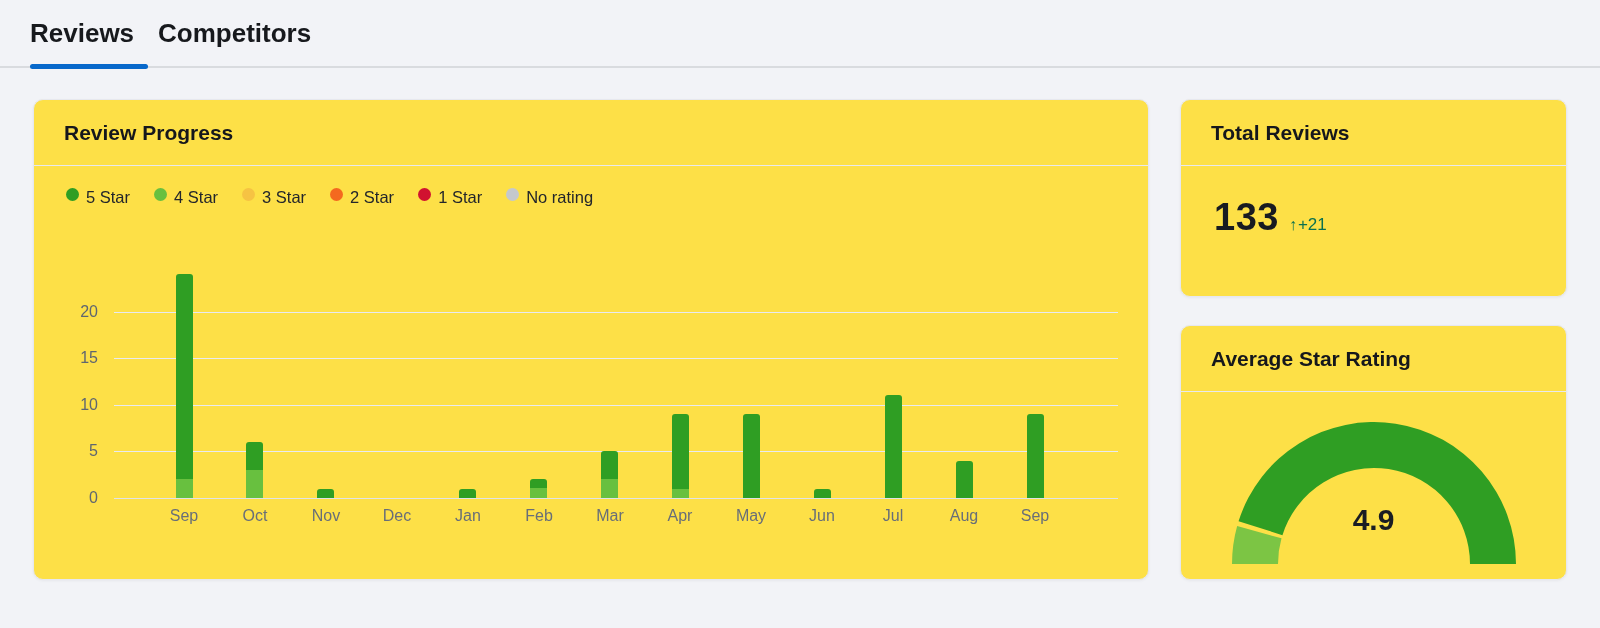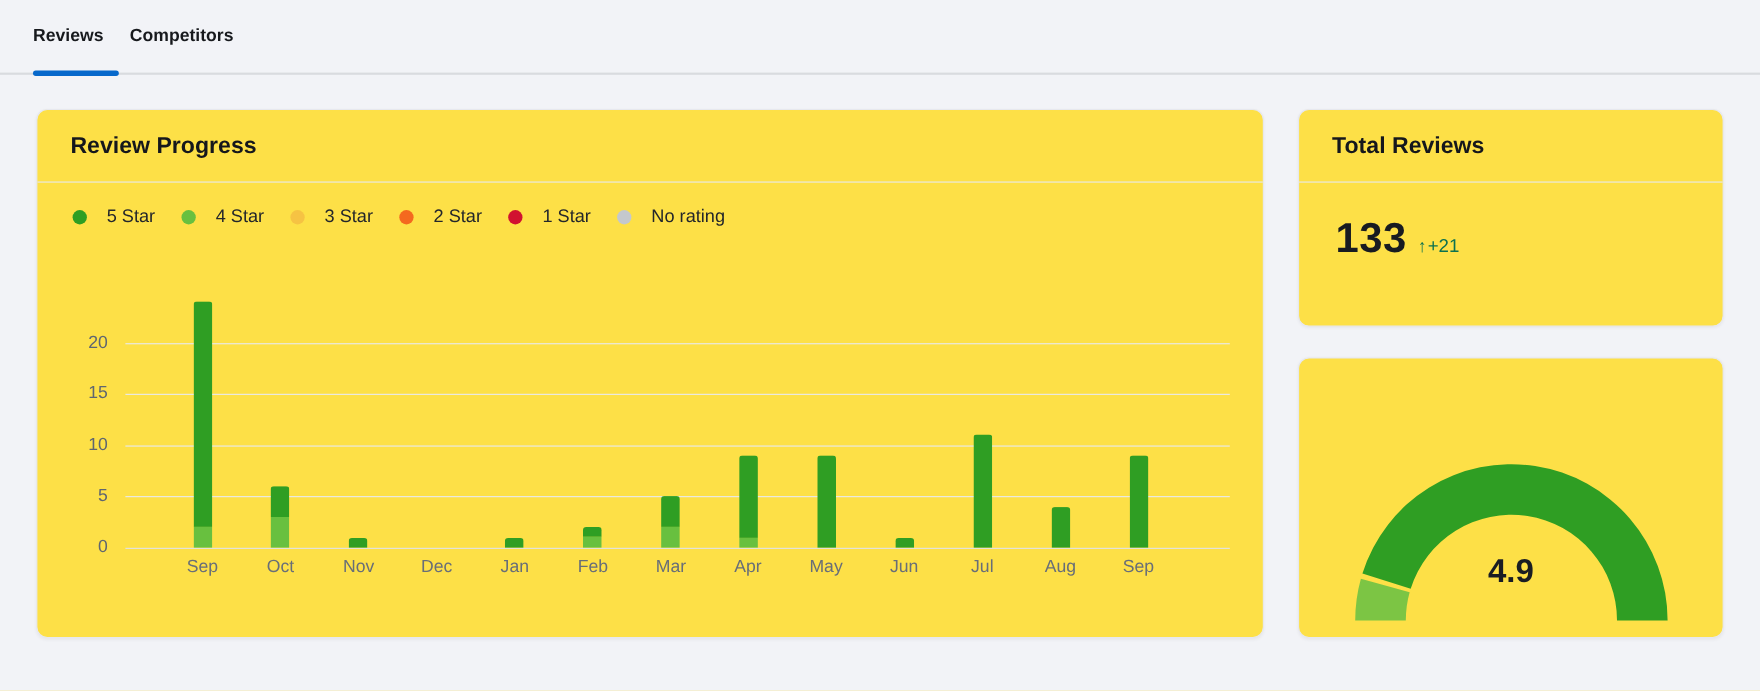--- a/index.html
+++ b/index.html
@@ -11,21 +11,21 @@
     -webkit-font-smoothing:antialiased;
   }
   
   .tabbar{
     position:absolute;left:0;top:0;width:1600px;height:68px;
     border-bottom:2px solid #d9dbdf;box-sizing:border-box;
     display:flex;align-items:center;padding-left:30px;
   }
   .tab{
     position:relative;height:68px;display:flex;align-items:center;
-    font-size:16px;font-weight:600;color:#17191d;cursor:pointer;
+    font-size:26px;font-weight:600;color:#17191d;cursor:pointer;
     padding-right:14px;
   }
   .tab + .tab{margin-left:10px;padding-right:0;}
   .tab .underline{
     position:absolute;left:0;bottom:-2px;height:5px;width:100%;
     border-radius:3px;background:transparent;
   }
   .tab.active .underline{background:#0768cb;}
   
   .card{
@@ -39,21 +39,21 @@
     display:flex;align-items:center;padding-left:30px;
   }
   .card-title{font-size:21px;font-weight:700;color:#15171c;}
   #card-review-progress{left:33px;top:99px;width:1116px;height:481px;}
   #card-total-reviews{left:1180px;top:99px;width:387px;height:198px;}
   #card-avg-rating{left:1180px;top:325px;width:387px;height:255px;}
   
   .legend{
     position:absolute;left:32px;top:88px;display:flex;align-items:center;gap:24px;
   }
-  .legend-item{display:flex;align-items:center;gap:18px;cursor:pointer;}
+  .legend-item{display:flex;align-items:flex-start;gap:7px;cursor:pointer;}
   .legend-dot{width:13px;height:13px;border-radius:50%;flex:0 0 auto;}
   .legend-label{font-size:16.5px;color:#23262b;}
   
   .chart{position:absolute;inset:0;}
   .gridline{position:absolute;left:80px;width:1004px;height:1px;background:#e8eaf1;}
   .gridline.zero{background:#e0e3e9;}
   .ytick{
     position:absolute;left:18px;width:46px;height:20px;line-height:20px;
     text-align:right;font-size:16px;color:#5f6670;
   }
@@ -208,18 +208,21 @@
   <div class="tr-body">
     <span class="tr-value">133</span>
     <span class="tr-delta" id="tr-delta" style="color: rgb(11, 113, 80);">
       <span class="arrow">↑</span>
       <span>+21</span>
     </span>
   </div>
 </div>
 
 <div class="card" id="card-avg-rating">
+  <div class="card-header">
+    <span class="card-title">Average Star Rating</span>
+  </div>
   <svg class="gauge-svg" id="gauge" width="290" height="150" viewBox="0 0 290 150">
       <path d="M3 145A142 142 0 0 1 8.16 107.05L52.49 119.35A96 96 0 0 0 49 145Z" fill="#7cc544"></path>
       <path d="M9.57 102.3A142 142 0 0 1 287 145L241 145A96 96 0 0 0 53.44 116.13Z" fill="#2f9e23"></path>
     </svg>
   <div class="gauge-value">4.9</div>
 </div>
 
 </body></html>

